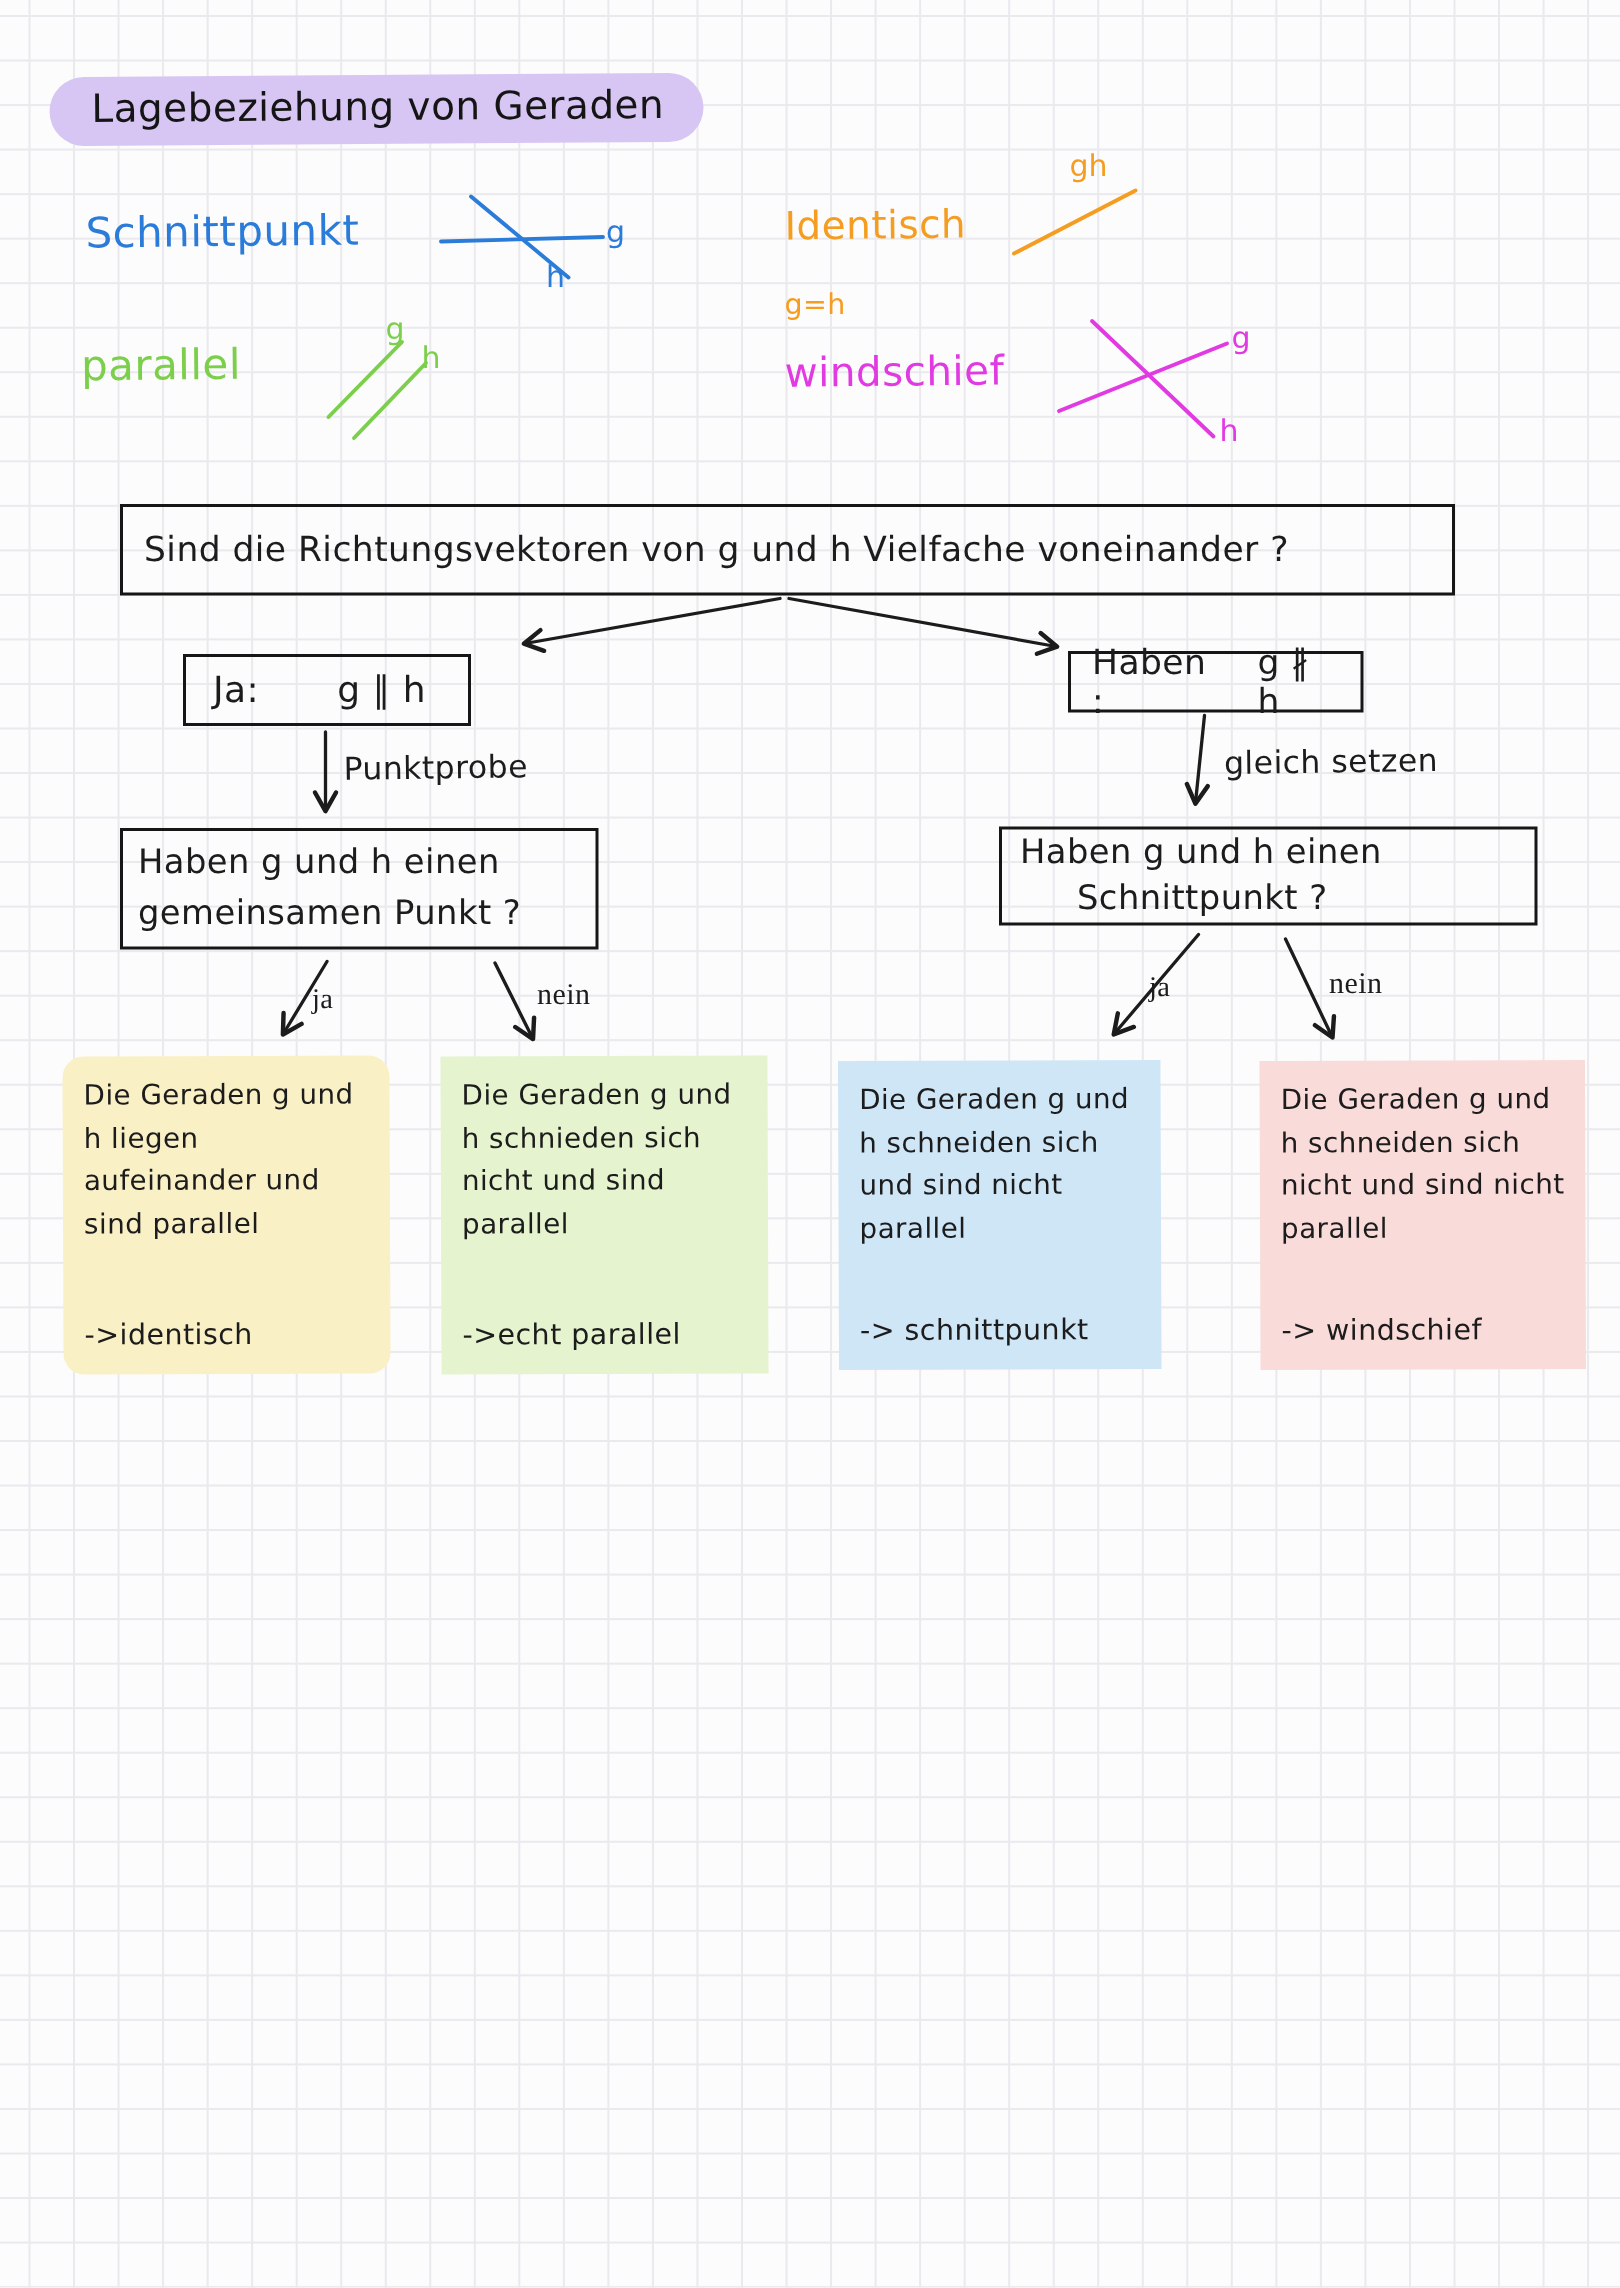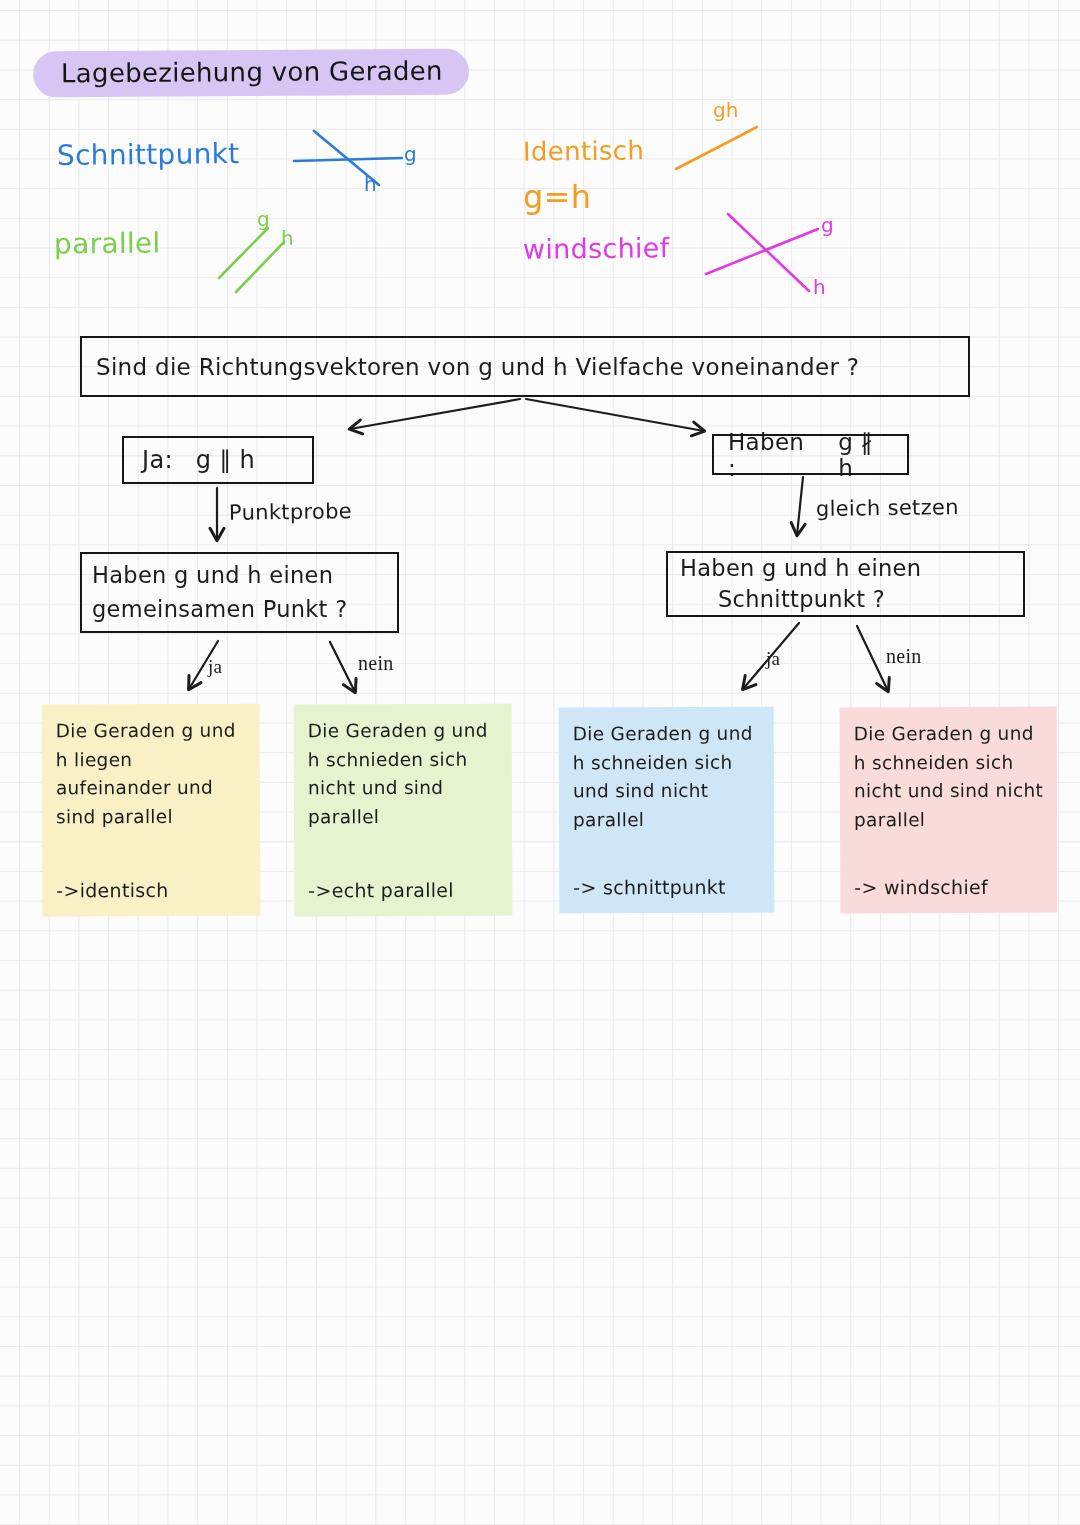--- a/index.html
+++ b/index.html
@@ -45,21 +45,21 @@
   .edge-label{font-size:21px;transform:rotate(-.8deg);}
   .branch-label{font-size:19px;font-family:Liberation Serif, serif;}
   .outcome{
     box-sizing:border-box;
     padding:13px 13px 11px 14px;
     font-size:18.5px;line-height:1.55;
     display:flex;flex-direction:column;justify-content:space-between;
     transform:rotate(-.2deg);
   }
   .outcome .result{font-size:19px;}
-  .bg-yellow{background:#faf0c6;}
+  .bg-yellow{background:#faf0c6;border-radius:14px;}
   .bg-green{background:#e5f3cf;gap:24px;}
   .bg-blue{background:#cfe6f7;}
   .bg-red{background:#f9dbda;}
 </style>
 </head>
 <body>
 
 <div class="page">
 
   <svg class="strokes" viewBox="0 0 1080 1525">
@@ -102,36 +102,36 @@
 
   <div class="abs title-pill hand">
     <span>Lagebeziehung von Geraden</span>
   </div>
 
   <span class="abs hand legend-label lbl-blue" style="left:57px;top:138px;">Schnittpunkt</span>
   <span class="abs mini-label lbl-blue" style="left:404px;top:142px;">g</span>
   <span class="abs mini-label lbl-blue" style="left:364px;top:172px;">h</span>
 
   <span class="abs hand legend-label lbl-orange" style="left:523px;top:136px;font-size:26px;">Identisch</span>
-  <span class="abs hand lbl-orange" style="left:523px;top:178px;font-size:32px;">g=h</span>
+  <span class="abs hand lbl-orange" style="left:523px;top:192px;font-size:19px;">g=h</span>
   <span class="abs mini-label lbl-orange" style="left:713px;top:98px;">gh</span>
 
   <span class="abs hand legend-label lbl-green" style="left:54px;top:227px;">parallel</span>
   <span class="abs mini-label lbl-green" style="left:257px;top:207px;">g</span>
   <span class="abs mini-label lbl-green" style="left:281px;top:226px;">h</span>
 
   <span class="abs hand legend-label lbl-magenta" style="left:523px;top:233px;font-size:27px;">windschief</span>
   <span class="abs mini-label lbl-magenta" style="left:821px;top:213px;">g</span>
   <span class="abs mini-label lbl-magenta" style="left:813px;top:275px;">h</span>
 
   <div class="abs inkbox hand" style="left:80px;top:336px;width:890px;height:61px;padding:0 14px;font-size:23px;">
     <span>Sind die Richtungsvektoren von g und h Vielfache voneinander ?</span>
   </div>
 
-  <div class="abs inkbox hand" style="left:122px;top:436px;width:192px;height:48px;padding:0 18px;font-size:24px;gap:23px;">
+  <div class="abs inkbox hand" style="left:122px;top:436px;width:192px;height:48px;padding:0 18px;font-size:24px;gap:52px;">
     <span>Ja:</span>
     <span>g ∥ h</span>
   </div>
   <span class="abs hand edge-label" style="left:229px;top:500px;">Punktprobe</span>
 
   <div class="abs inkbox hand" style="left:712px;top:434px;width:197px;height:41px;padding:0 14px;font-size:23px;gap:22px;">
     <span>Haben :</span>
     <span>g ∦ h</span>
   </div>
   <span class="abs hand edge-label" style="left:816px;top:496px;">gleich setzen</span>

